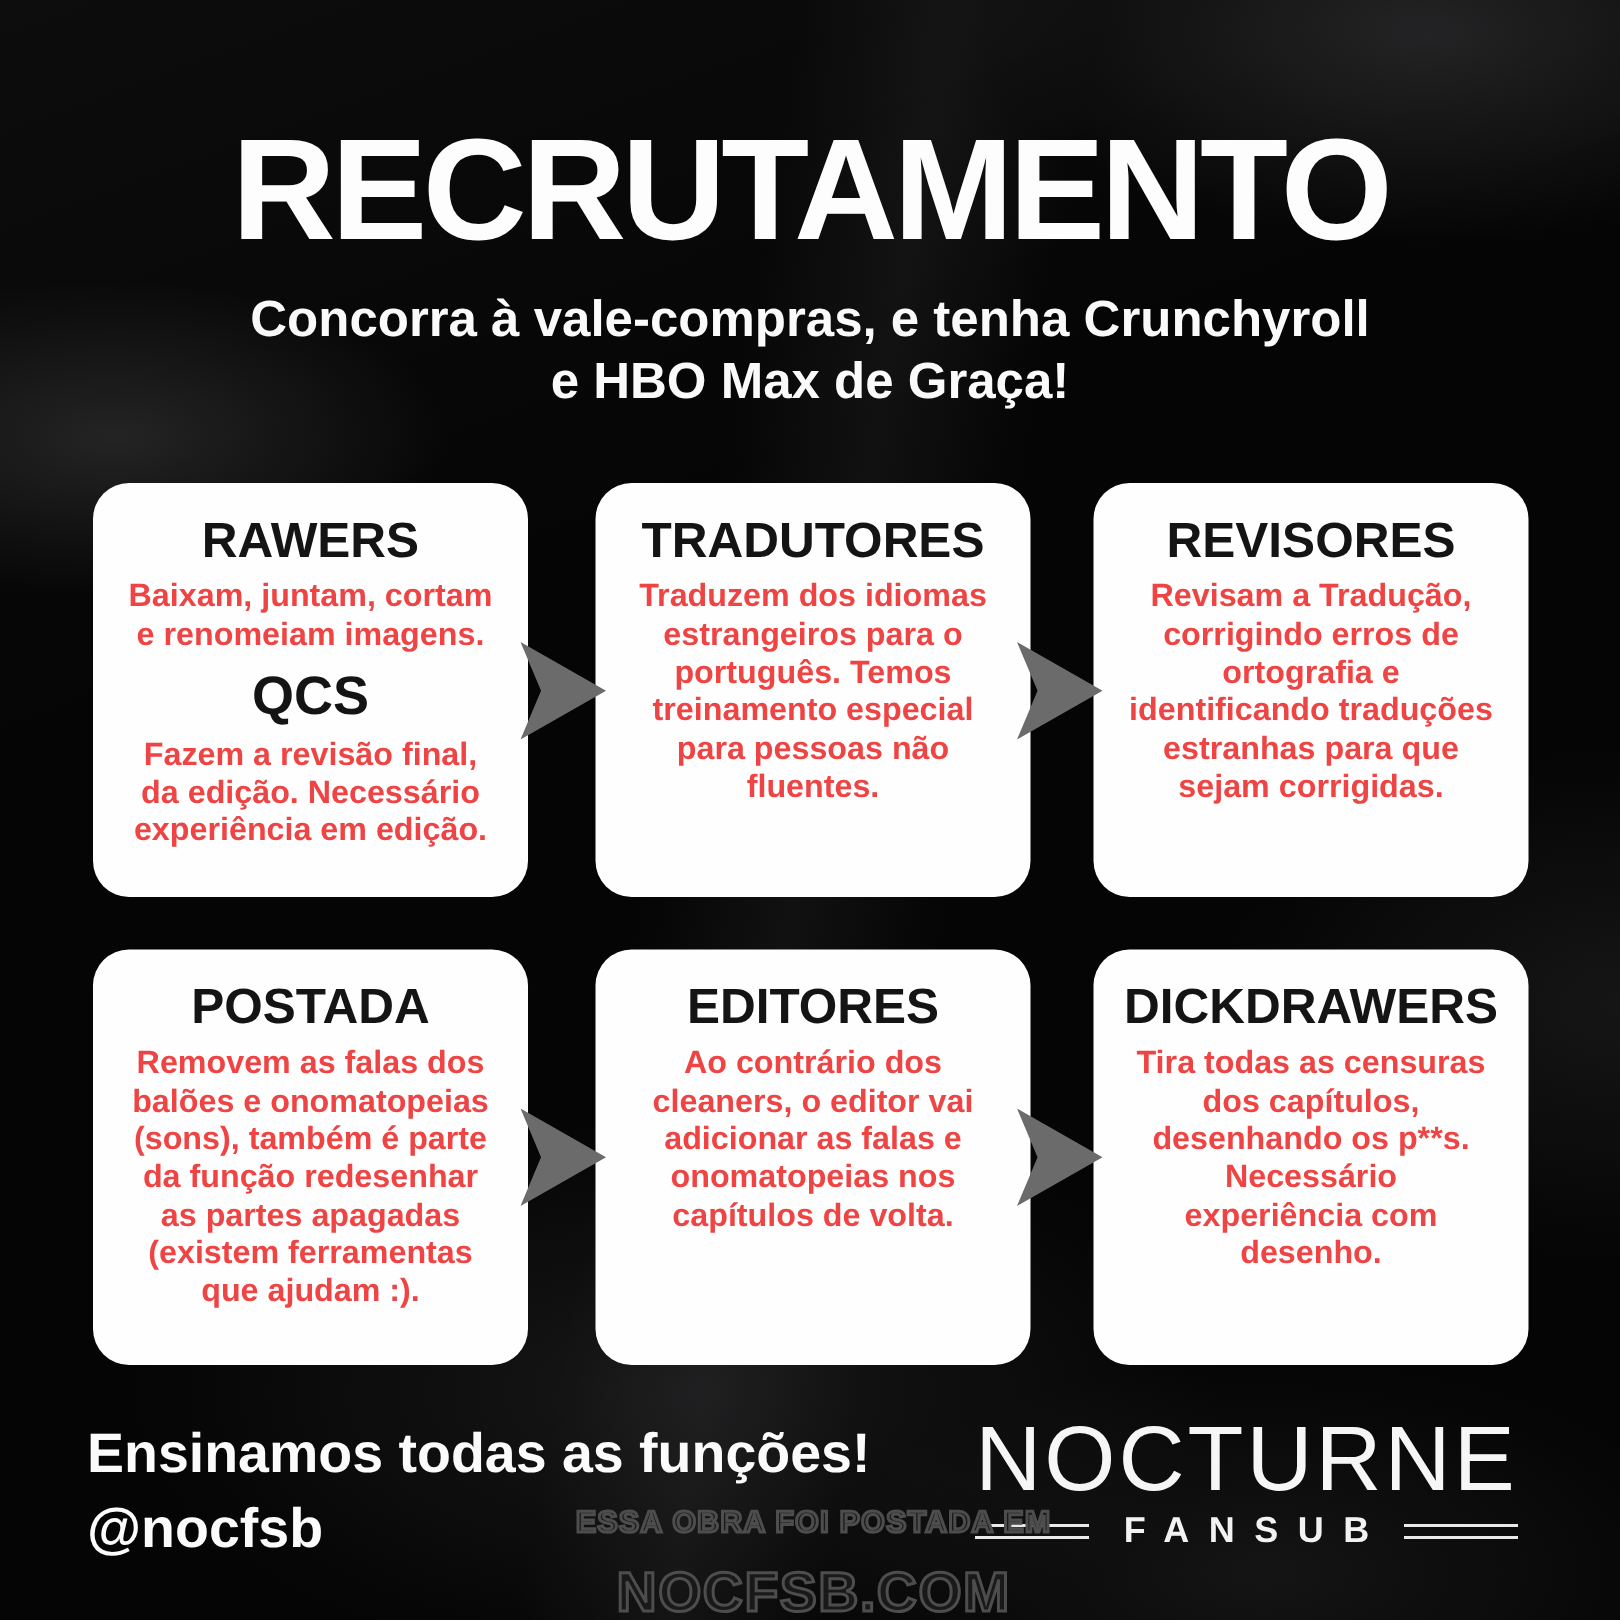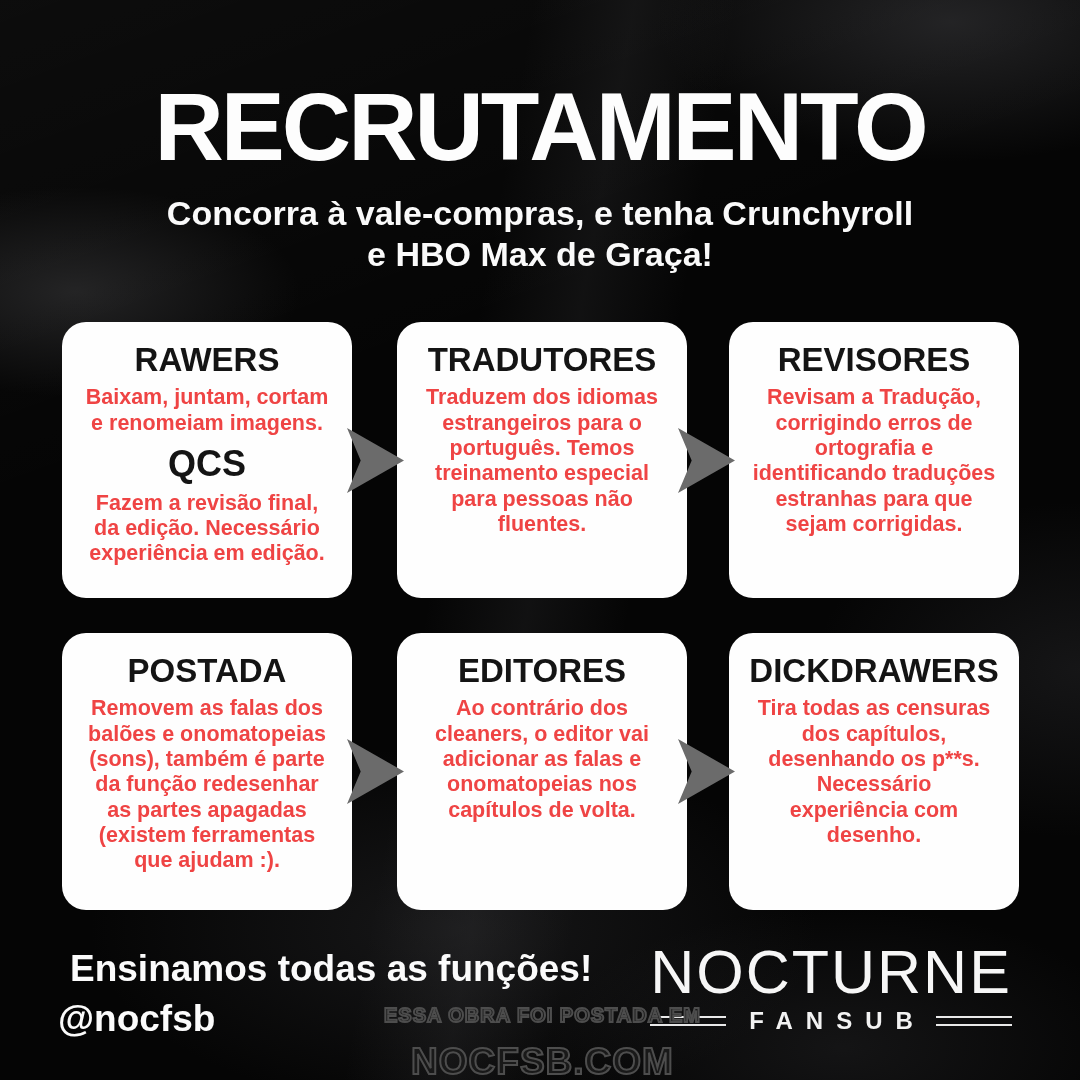--- a/index.html
+++ b/index.html
@@ -59,21 +59,21 @@
     position:absolute;
     width:57px;height:65px;
     background:#6b6b6b;
     clip-path:polygon(0 0, 100% 50%, 0 100%, 24% 50%);
   }
   .arrow.a-row1{top:428px;}
   .arrow.a-row2{top:739px;}
   .arrow.a-gap1{left:347px;}
   .arrow.a-gap2{left:678px;}
   .teach{
-    position:absolute;left:70px;top:948px;
+    position:absolute;left:58px;top:948px;
     font-size:37px;font-weight:800;color:#fbfbfb;white-space:nowrap;
   }
   .handle{
     position:absolute;left:58px;top:998px;
     font-size:37px;font-weight:800;color:#fbfbfb;z-index:2;
   }
   .logo{
     position:absolute;left:646px;top:942px;width:370px;
     text-align:center;z-index:2;
   }

